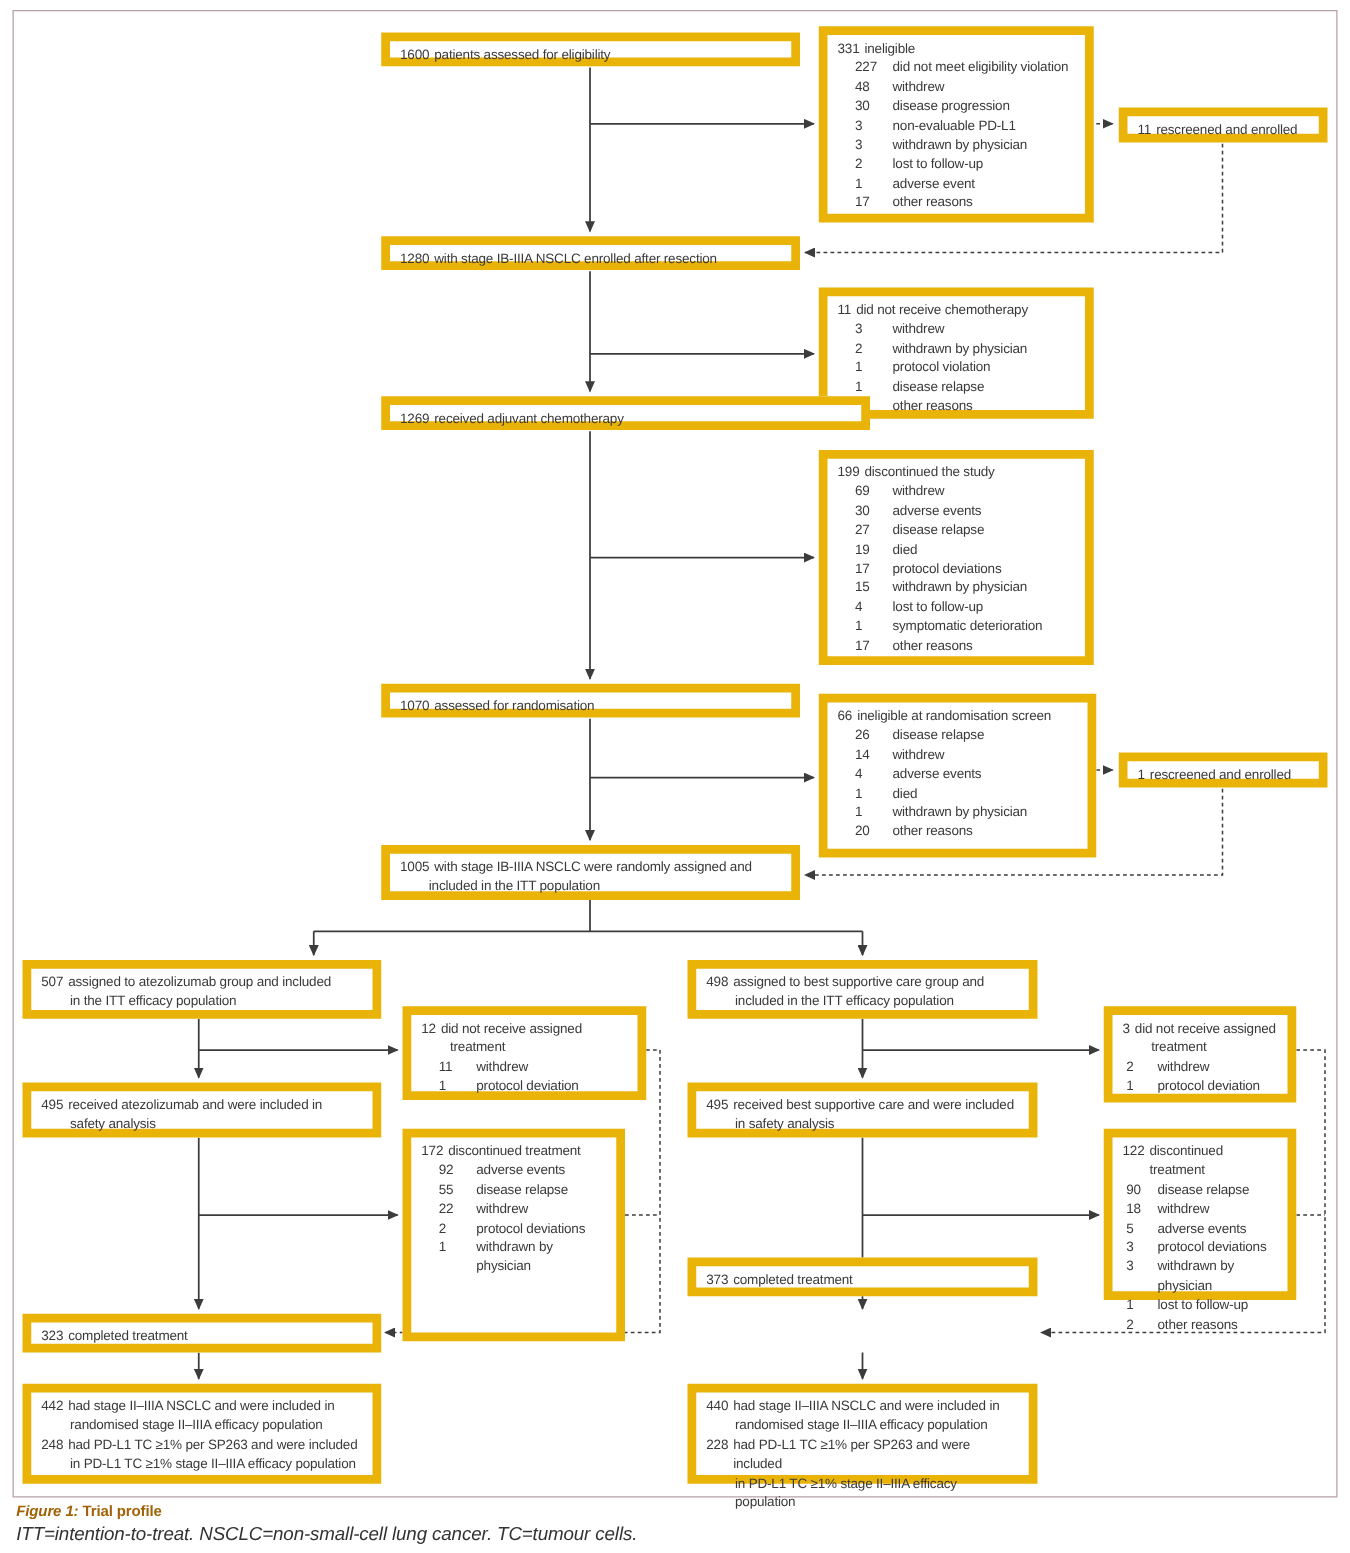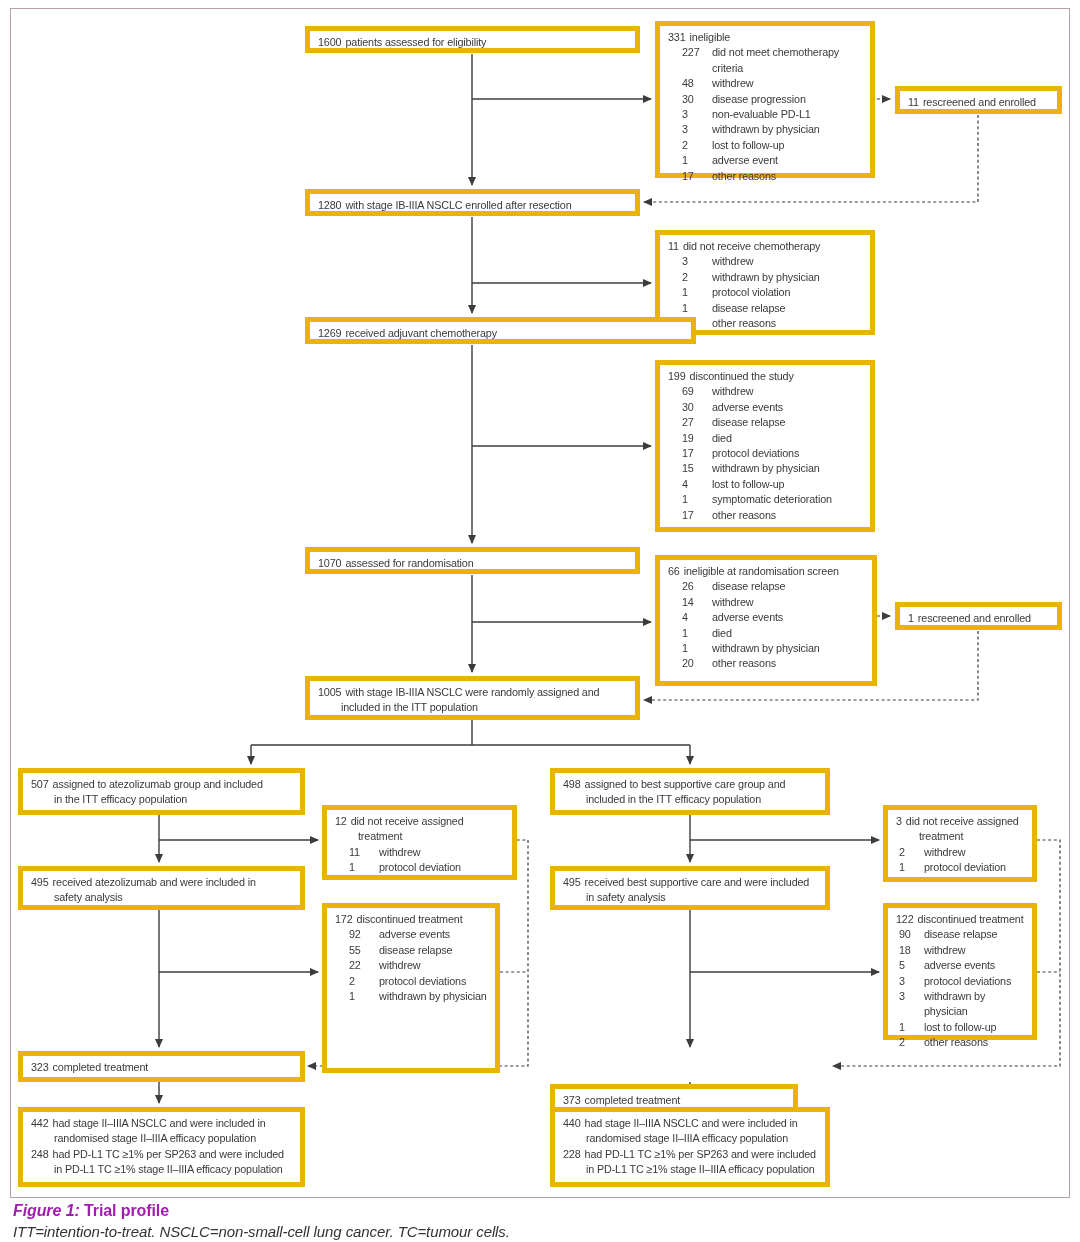--- a/index.html
+++ b/index.html
@@ -5,35 +5,35 @@
   html,body{margin:0;padding:0;background:#fff;}
   body{
     width:1080px;height:1242px;position:relative;
     font-family:"Liberation Sans",sans-serif;color:#3a3a3a;
   }
   .frame{
     position:absolute;left:10px;top:8px;width:1058px;height:1188px;
     border:1px solid #b79fab;background:#fff;
   }
   .box{
-    position:absolute;background:#fff;border:5px solid #eab308;
+    position:absolute;background:#fff;border:7px solid #eab308;
     box-sizing:border-box;padding:4px 8px;
     font-size:10.8px;line-height:15.4px;letter-spacing:-0.15px;
   }
   .ln{display:flex;align-items:flex-start;}
   .ln .n{flex:0 0 auto;margin-right:4px;white-space:pre;}
   .ln.sub{padding-left:14px;}
   .ln.sub .n{flex:0 0 26px;}
   .box.nrw .ln.sub{padding-left:3px;}
   .box.nrw .ln.sub .n{flex:0 0 21px;}
   .ln.cont{padding-left:23px;}
   .ln .t{flex:1 1 auto;}
   svg.conn{position:absolute;left:0;top:0;width:1080px;height:1242px;pointer-events:none;}
   .caption{position:absolute;left:13px;top:1202px;width:1000px;}
-  .cap1{font-size:16px;font-weight:bold;color:#a21caf;letter-spacing:-0.1px;}
+  .cap1{font-size:12px;font-weight:bold;color:#a16207;letter-spacing:-0.1px;}
   .cap1 .figlab{font-style:italic;}
   .cap2{font-size:15px;color:#333;margin-top:3px;letter-spacing:-0.1px;font-style:italic;}
 </style>
 </head>
 <body>
 
 <div class="frame"></div>
 
 <svg class="conn" viewBox="0 0 1080 1242" xmlns="http://www.w3.org/2000/svg">
   <defs>
@@ -82,21 +82,21 @@
       <span class="t">patients assessed for eligibility</span>
     </div>
   </div>
 <div class="box" style="left:655px;top:21px;width:220px;height:157px">
     <div class="ln head">
       <span class="n">331</span>
       <span class="t">ineligible</span>
     </div>
     <div class="ln sub">
       <span class="n">227</span>
-      <span class="t">did not meet chemotherapy criteria</span>
+      <span class="t">did not meet eligibility violation</span>
     </div>
     <div class="ln sub">
       <span class="n">48</span>
       <span class="t">withdrew</span>
     </div>
     <div class="ln sub">
       <span class="n">30</span>
       <span class="t">disease progression</span>
     </div>
     <div class="ln sub">
@@ -404,21 +404,21 @@
     </div>
     <div class="ln sub">
       <span class="n">1</span>
       <span class="t">lost to follow-up</span>
     </div>
     <div class="ln sub">
       <span class="n">2</span>
       <span class="t">other reasons</span>
     </div>
   </div>
-<div class="box" style="left:550px;top:1084px;width:248px;height:31px">
+<div class="box" style="left:550px;top:1006px;width:280px;height:31px">
     <div class="ln head">
       <span class="n">373</span>
       <span class="t">completed treatment</span>
     </div>
   </div>
 <div class="box" style="left:550px;top:1107px;width:280px;height:80px">
     <div class="ln head">
       <span class="n">440</span>
       <span class="t">had stage II–IIIA NSCLC and were included in</span>
     </div>

